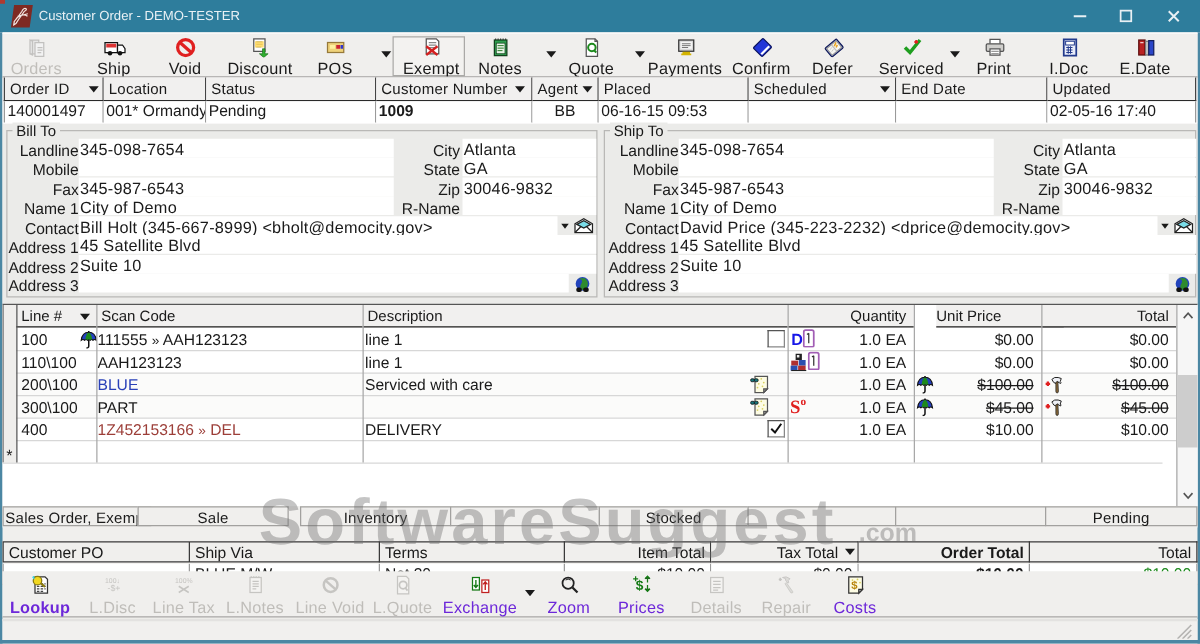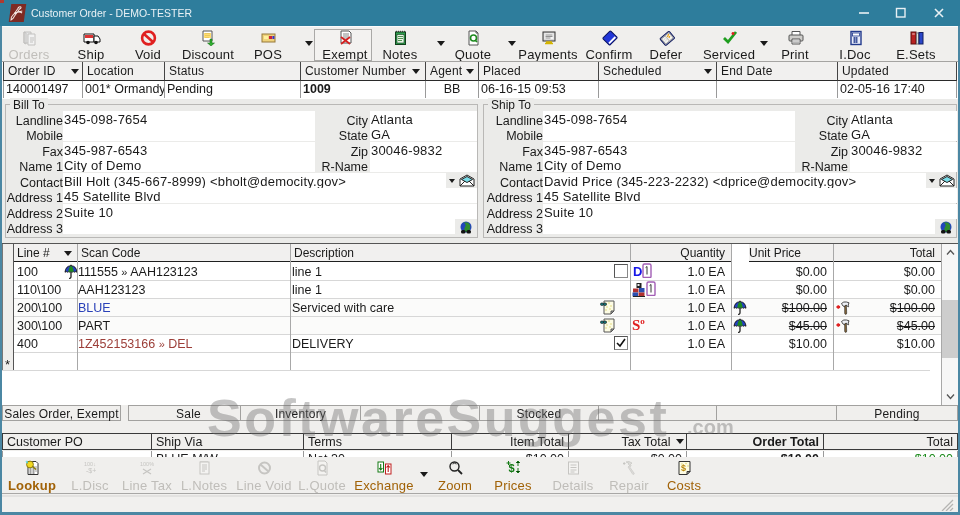--- a/index.html
+++ b/index.html
@@ -46,21 +46,21 @@
 #segs { left:2px; top:405px; width:956px; height:17px; background:#f0efed; }
 .seg { position:absolute; top:0px; height:16px; border:1px solid #a2a19f; background:#f0efed; text-align:center; font-size:12px; padding-top:1px; letter-spacing:0.2px; }
 
 #totals { left:2px; top:422px; width:956px; height:35px;margin-top:11px; }
 #totals .th { position:absolute; top:0; height:17px; background:#f0efed; border-right:1px solid #3a3a3a; border-bottom:1px solid #3a3a3a; border-top:1px solid #3a3a3a; font-size:12.5px; padding:1px 4px 0 4px; }
 #totals .tv { position:absolute; top:18px; height:17px; background:#fff; border-right:1px solid #9a9a9a; border-bottom:1px solid #9a9a9a; font-size:12.5px; padding:1px 4px 0 4px; }
 
 #btoolbar { left:2px; top:457px; width:956px; height:37px; background:#f0efed; border-bottom:1px solid #a8a7a5; }
 .bbtn { position:absolute; top:3px; width:62px; height:33px; text-align:center; }
 .bbtn .ic { display:block; margin:0 auto; width:17px; height:16px; }
-.bbtn .lb { display:block; font-size:13px; margin-top:2px; color:#a16207; letter-spacing:0.2px; }
+.bbtn .lb { display:block; font-size:13px; margin-top:2px; color:#6d28d9; letter-spacing:0.2px; }
 .bbtn.dis .lb { color:#bfbdb9; }
 #bstrip { left:2px; top:495px; width:956px; height:17px; background:#f1f0ee; border-top:2px solid #e3e2e0; }
 
 #wm { left:207px; top:388px; width:640px; font-weight:bold; font-size:52px; color:rgba(110,110,110,0.40); letter-spacing:2.5px; z-index:50; }
 #wm span { position:absolute; left:480px; top:28px; font-size:20px; letter-spacing:0; }
 .strike { text-decoration:line-through; }
 svg { display:block; }
 </style>
 </head>
 <body>
@@ -240,21 +240,21 @@
     </div>
   <div class="tbtn" style="left:885px">
       <span class="ic">
         <svg width="18" height="16" viewBox="0 0 18 16">
           <rect x="3" y="2" width="5" height="12" fill="#b92222" stroke="#5d0f0f"></rect>
           <rect x="8.6" y="3" width="2" height="11" fill="#ececec" stroke="#777"></rect>
           <rect x="11" y="2.5" width="4" height="11.5" fill="#2b46c9" stroke="#131e5e"></rect>
           <path d="M4.2 4 h2.6" stroke="#f0caca"></path>
         </svg>
       </span>
-      <span class="lb">E.Sets</span>
+      <span class="lb">E.Date</span>
     </div>
 </div>
 <div id="topgrid" class="abs">
   <div class="hd" style="left:1px;width:80px;border-left:1px solid #444">Order ID</div>
     <div class="harr" style="left:69px;top:7px"></div>
   <div class="hd" style="left:81px;width:82px">Location</div>
   <div class="hd" style="left:163px;width:136px">Status</div>
   <div class="hd" style="left:299px;width:125px">Customer Number</div>
     <div class="harr" style="left:410px;top:7px"></div>
   <div class="hd" style="left:424px;width:53px">Agent</div>
@@ -497,21 +497,21 @@
         <path d="M1 5.5 L4.5 1.5 L8 5.5" fill="none" stroke="#555" stroke-width="1.3"></path>
       </svg>
     <div style="position:absolute;left:0px;top:56px;width:16px;height:58px;background:#cdcdcd"></div>
     <svg class="abs" style="left:4px;top:149px" width="9" height="7" viewBox="0 0 9 7">
         <path d="M1 1.5 L4.5 5.5 L8 1.5" fill="none" stroke="#555" stroke-width="1.3"></path>
       </svg>
   </div>
 </div>
 <div id="segs" class="abs">
   <div class="seg" style="left:0;width:119px">Sales Order, Exempt</div>
-  <div class="seg" style="left:126px;width:121px">Sale</div>
+  <div class="seg" style="left:108px;width:121px">Sale</div>
   <div class="seg" style="left:238px;width:121px">Inventory</div>
   <div class="seg" style="left:358px;width:120px"></div>
   <div class="seg" style="left:477px;width:120px">Stocked</div>
   <div class="seg" style="left:596px;width:119px"></div>
   <div class="seg" style="left:714px;width:121px"></div>
   <div class="seg" style="left:834px;width:122px">Pending</div>
 </div>
 <div id="totals" class="abs">
   <div class="th" style="left:0;width:150px;border-left:1px solid #3a3a3a">Customer PO</div>
   <div class="th" style="left:150px;width:152px">Ship Via</div>

